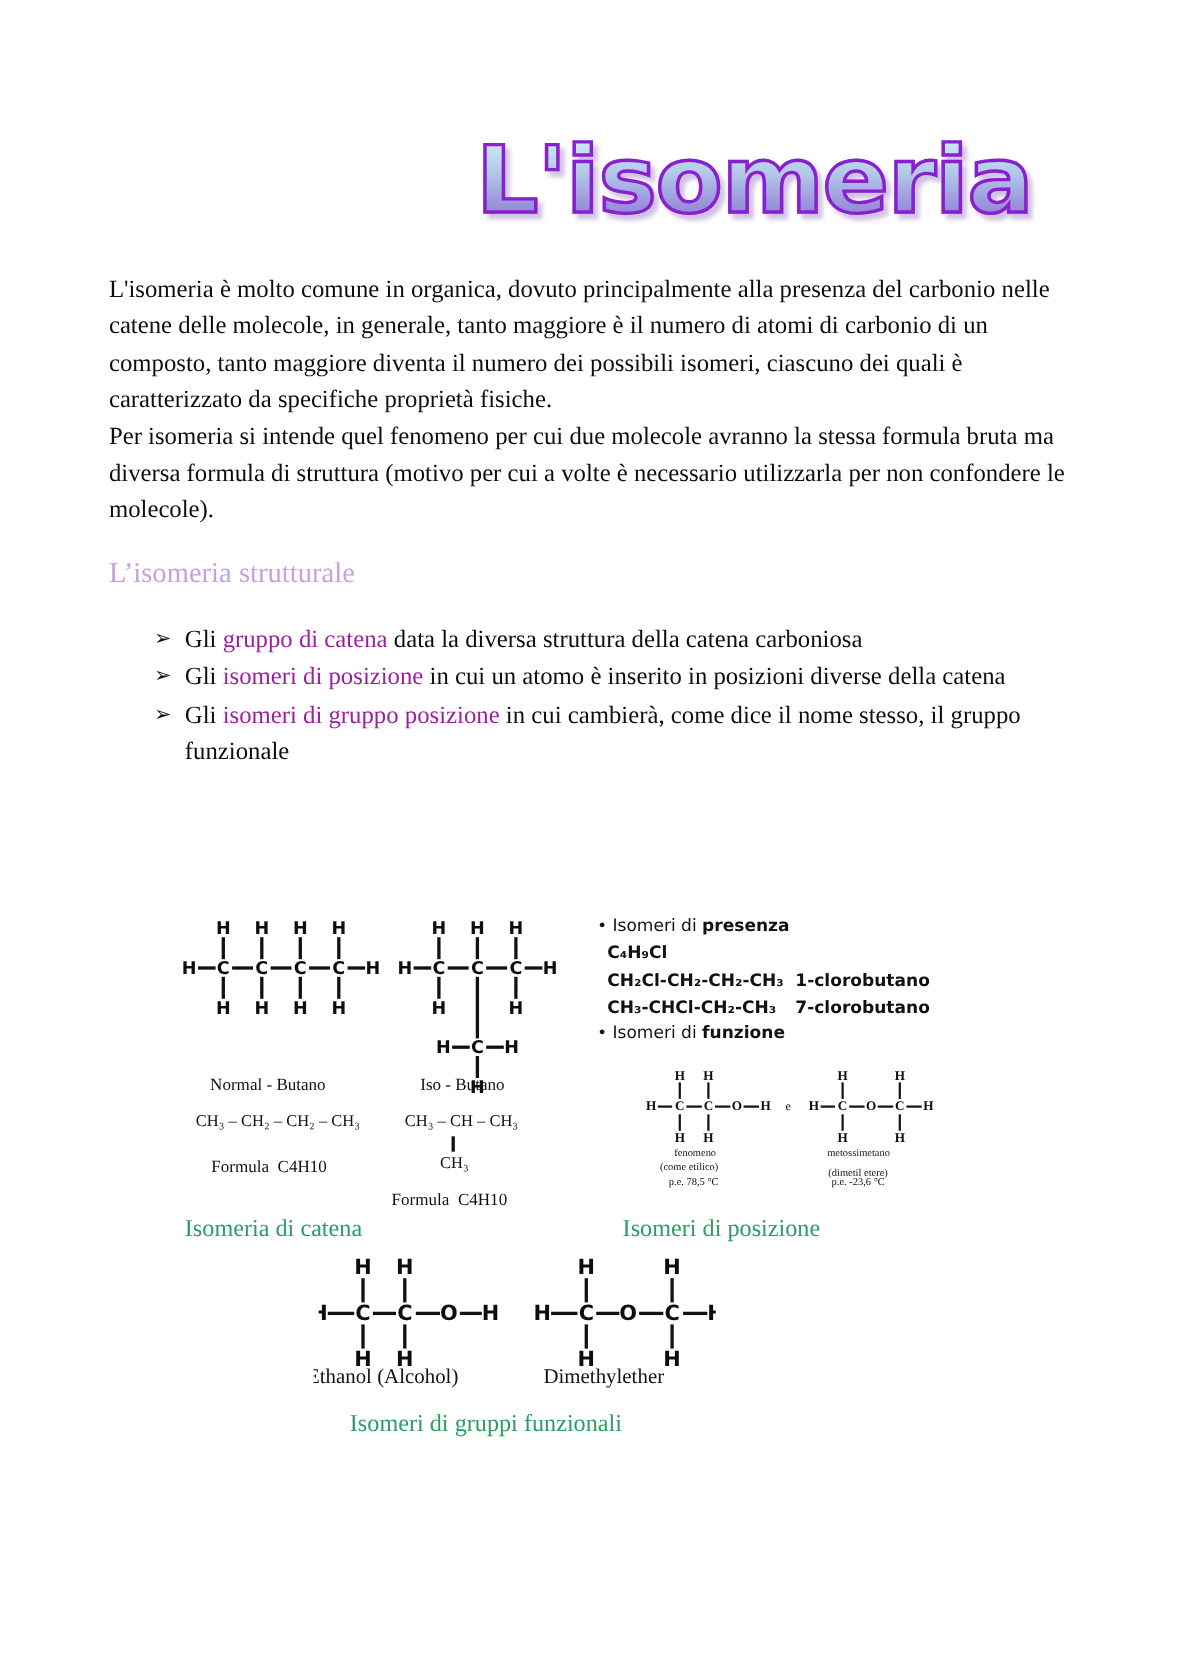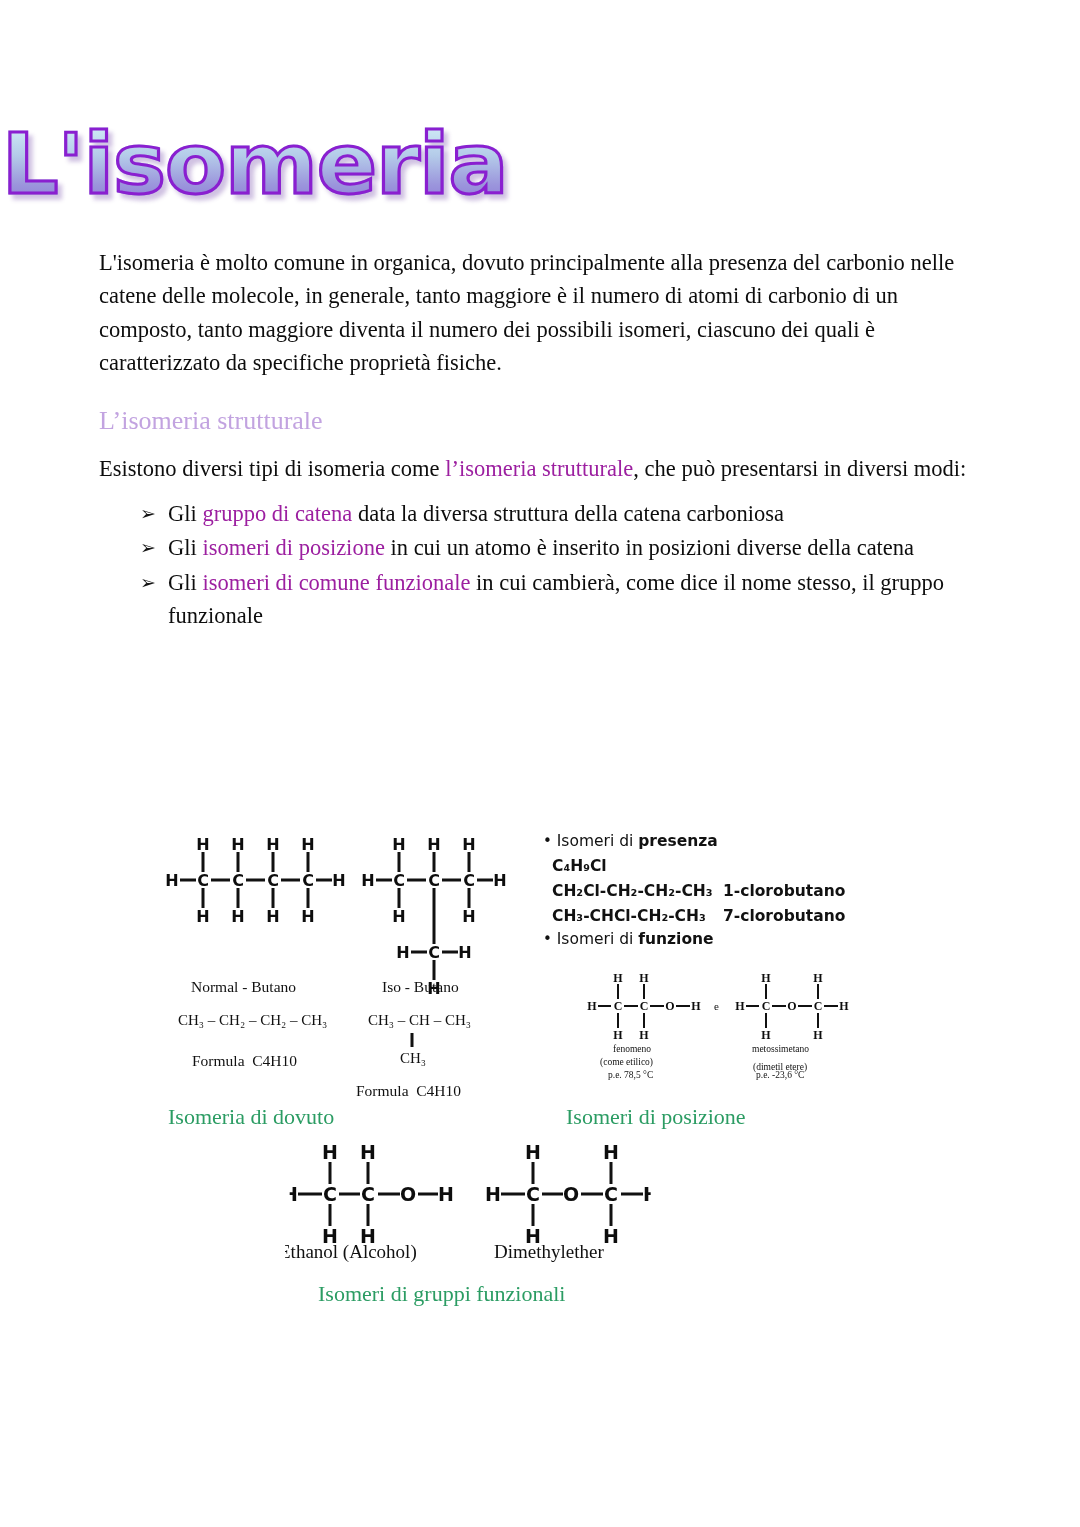--- a/index.html
+++ b/index.html
@@ -12,23 +12,23 @@
     height: 1527px;
     position: relative;
     font-family: "Liberation Serif", "DejaVu Serif", serif;
     color: #0d0d0d;
     overflow: hidden;
   }
 
   
   #title-wrap {
     position: absolute;
-    left: 16px; top: 112px;
+    left: 4px; top: 112px;
     width: 920px;
-    text-align: left;
+    text-align: right;
     height: 115px;
   }
   .wordart {
     display: inline-block;
     font-family: "DejaVu Sans", sans-serif;
     font-weight: 700;
     font-size: 84px;
     letter-spacing: -1px;
     line-height: 104px;
     background: linear-gradient(to bottom, #e9f6fb 0%, #cfeaf6 14%, #b4cbe9 42%, #9b95dc 70%, #8f7fd6 88%, #a9a0e4 100%);
@@ -145,34 +145,34 @@
 </head>
 <body>
 
 <div id="title-wrap">
   <span class="wordart">L'isomeria</span>
 </div>
 
 <div id="content">
 
   <p class="para">L'isomeria è molto comune in organica, dovuto principalmente alla presenza del carbonio nelle catene delle molecole, in generale, tanto maggiore è il numero di atomi di carbonio di un composto, tanto maggiore diventa il numero dei possibili isomeri, ciascuno dei quali è caratterizzato da specifiche proprietà fisiche.</p>
+  <p class="para">Per isomeria si intende quel fenomeno per cui due molecole avranno la stessa formula bruta ma diversa formula di struttura (motivo per cui a volte è necessario utilizzarla per non confondere le molecole).</p>
 
   <h2 class="sec-head">L’isomeria strutturale</h2>
 
-  <p class="para"><span>Esistono diversi tipi di isomeria come </span><span class="hl">l’isomeria strutturale</span><span>, che può presentarsi in diversi modi:</span></p>
 
   <ul class="bullets">
     <li>
       <span class="arrow">➢</span><span>Gli </span><span class="hl"> gruppo di catena</span><span> data la diversa struttura della catena carboniosa</span>
     </li>
     <li>
       <span class="arrow">➢</span><span>Gli </span><span class="hl">isomeri di posizione</span><span> in cui un atomo è inserito in posizioni diverse della catena</span>
     </li>
     <li>
-      <span class="arrow">➢</span><span>Gli </span><span class="hl">isomeri di comune funzionale</span><span> in cui cambierà, come dice il nome stesso, il gruppo funzionale</span>
+      <span class="arrow">➢</span><span>Gli </span><span class="hl">isomeri di gruppo posizione</span><span> in cui cambierà, come dice il nome stesso, il gruppo funzionale</span>
     </li>
   </ul>
 </div>
 
 <div id="figures">
 
   <div style="position:absolute;left:186px;top:24px;width:150px;height:80px;">
 
     <span class="atom" style="left:17px;top:8px;font-size:16px;">H</span>
     <span class="atom" style="left:52px;top:8px;font-size:16px;">H</span>
@@ -307,21 +307,21 @@
     <span class="bondh" style="left:76px;top:36px;width:14px;height:2px;"></span>
     <span class="bondv" style="left:18px;top:43px;height:15px;width:2px;"></span>
     <span class="bondv" style="left:70px;top:43px;height:15px;width:2px;"></span>
     <span class="atom" style="left:18px;top:65px;font-size:12px;font-family:'Liberation Serif',serif;">H</span>
     <span class="atom" style="left:70px;top:65px;font-size:12px;font-family:'Liberation Serif',serif;">H</span>
   </div>
   <span class="cap" style="left:752px;top:232px;font-size:9.5px;">metossimetano</span>
   <span class="cap" style="left:753px;top:237px;font-size:9.5px;margin-top:13px;">(dimetil etere)</span>
   <span class="cap" style="left:756px;top:258px;font-size:9.5px;">p.e. -23,6 °C</span>
 
-  <span class="greencap" style="left:168px;top:292px;">Isomeria di dovuto</span>
+  <span class="greencap" style="left:168px;top:292px;">Isomeria di catena</span>
   <span class="greencap" style="left:566px;top:292px;">Isomeri di posizione</span>
 
   <div style="position:absolute;left:330px;top:330px;width:130px;height:90px;overflow:visible;">
     <span class="atom" style="left:0px;top:10px;font-size:19px;">H</span>
     <span class="atom" style="left:38px;top:10px;font-size:19px;">H</span>
     <span class="bondv" style="left:0px;top:20px;height:22px;"></span>
     <span class="bondv" style="left:38px;top:20px;height:22px;"></span>
     <span class="atom" style="left:-40px;top:52px;font-size:19px;clip-path:inset(0 0 0 48%);">H</span>
     <span class="atom" style="left:0px;top:52px;font-size:19px;">C</span>
     <span class="atom" style="left:38px;top:52px;font-size:19px;">C</span>

